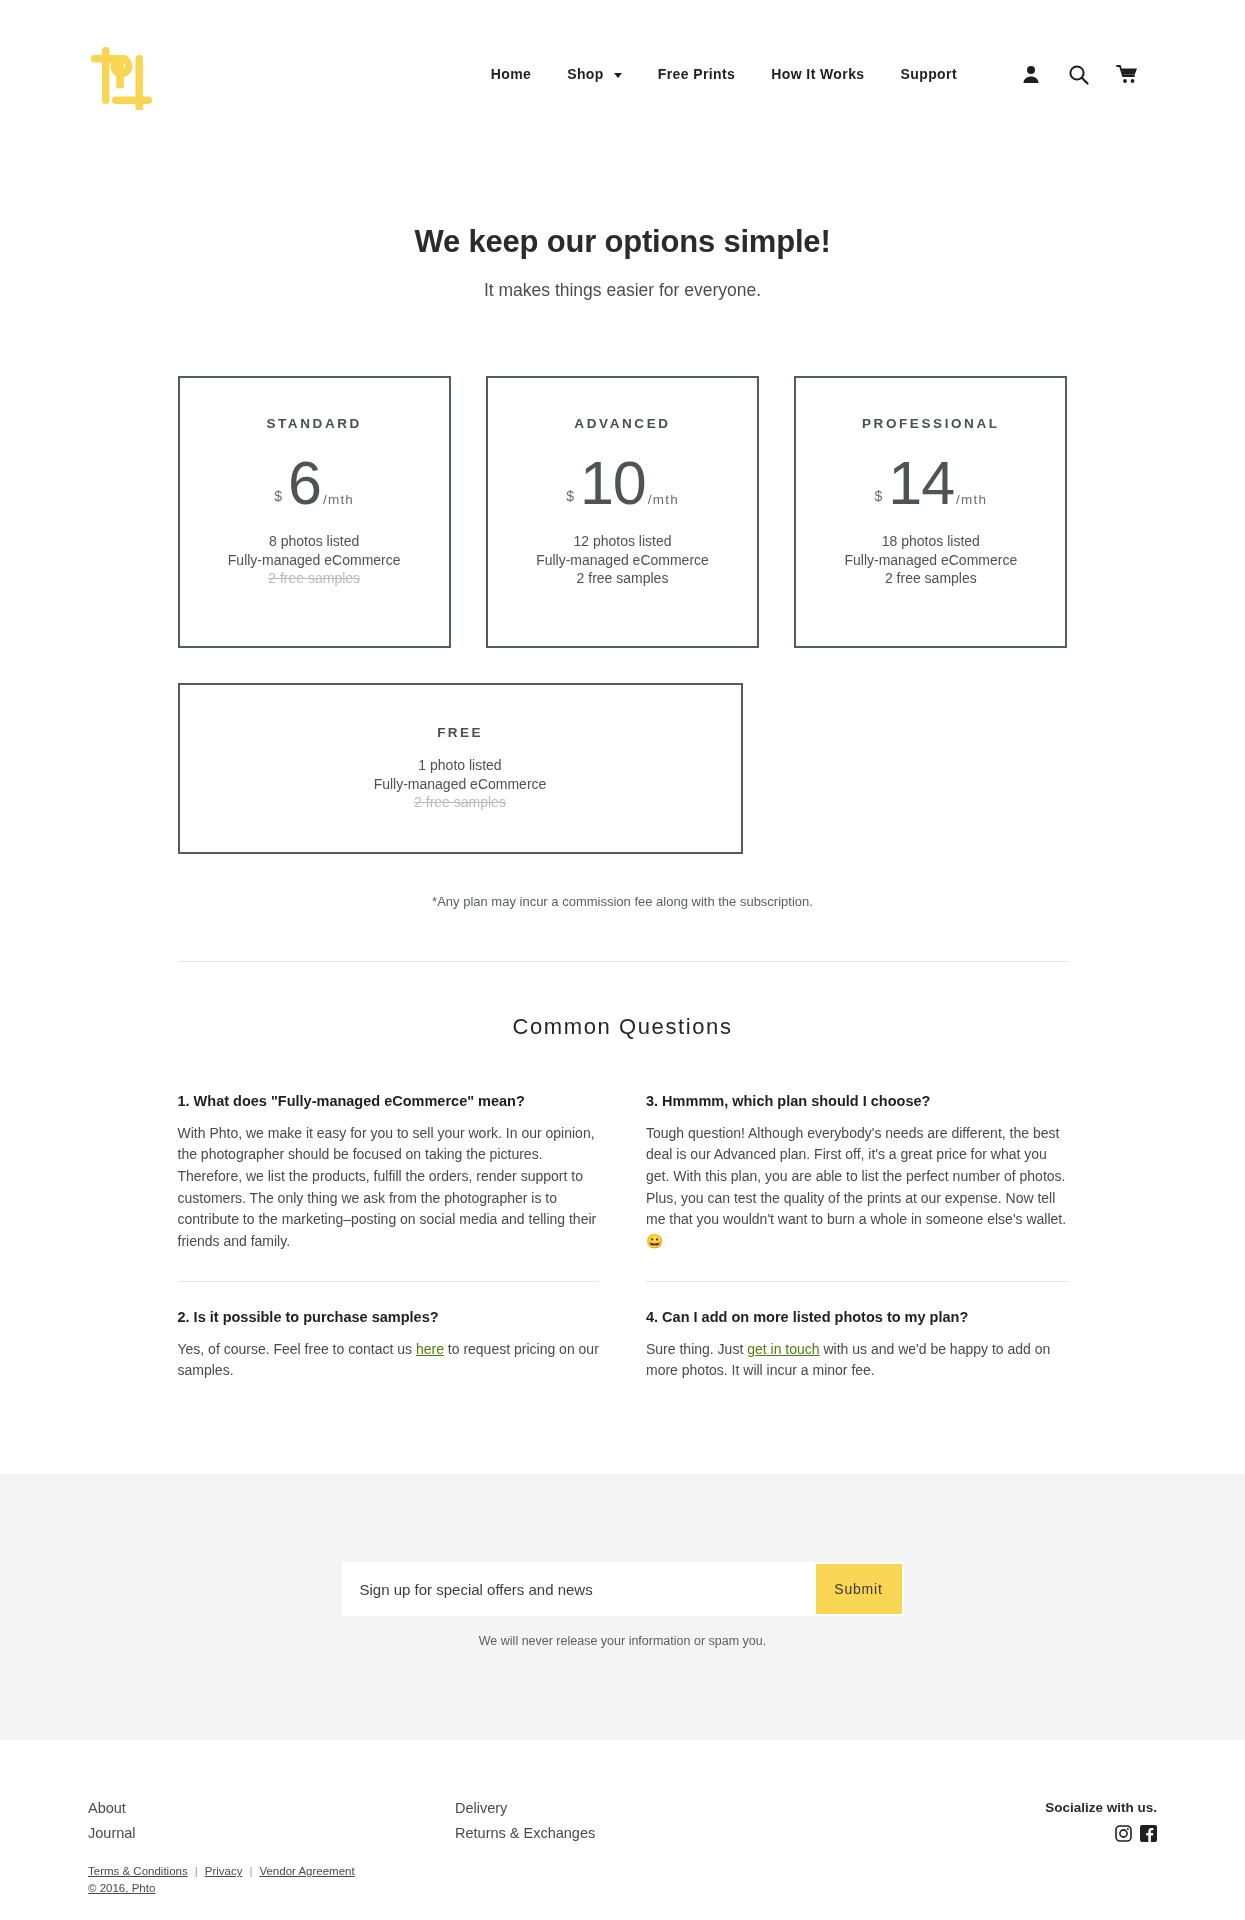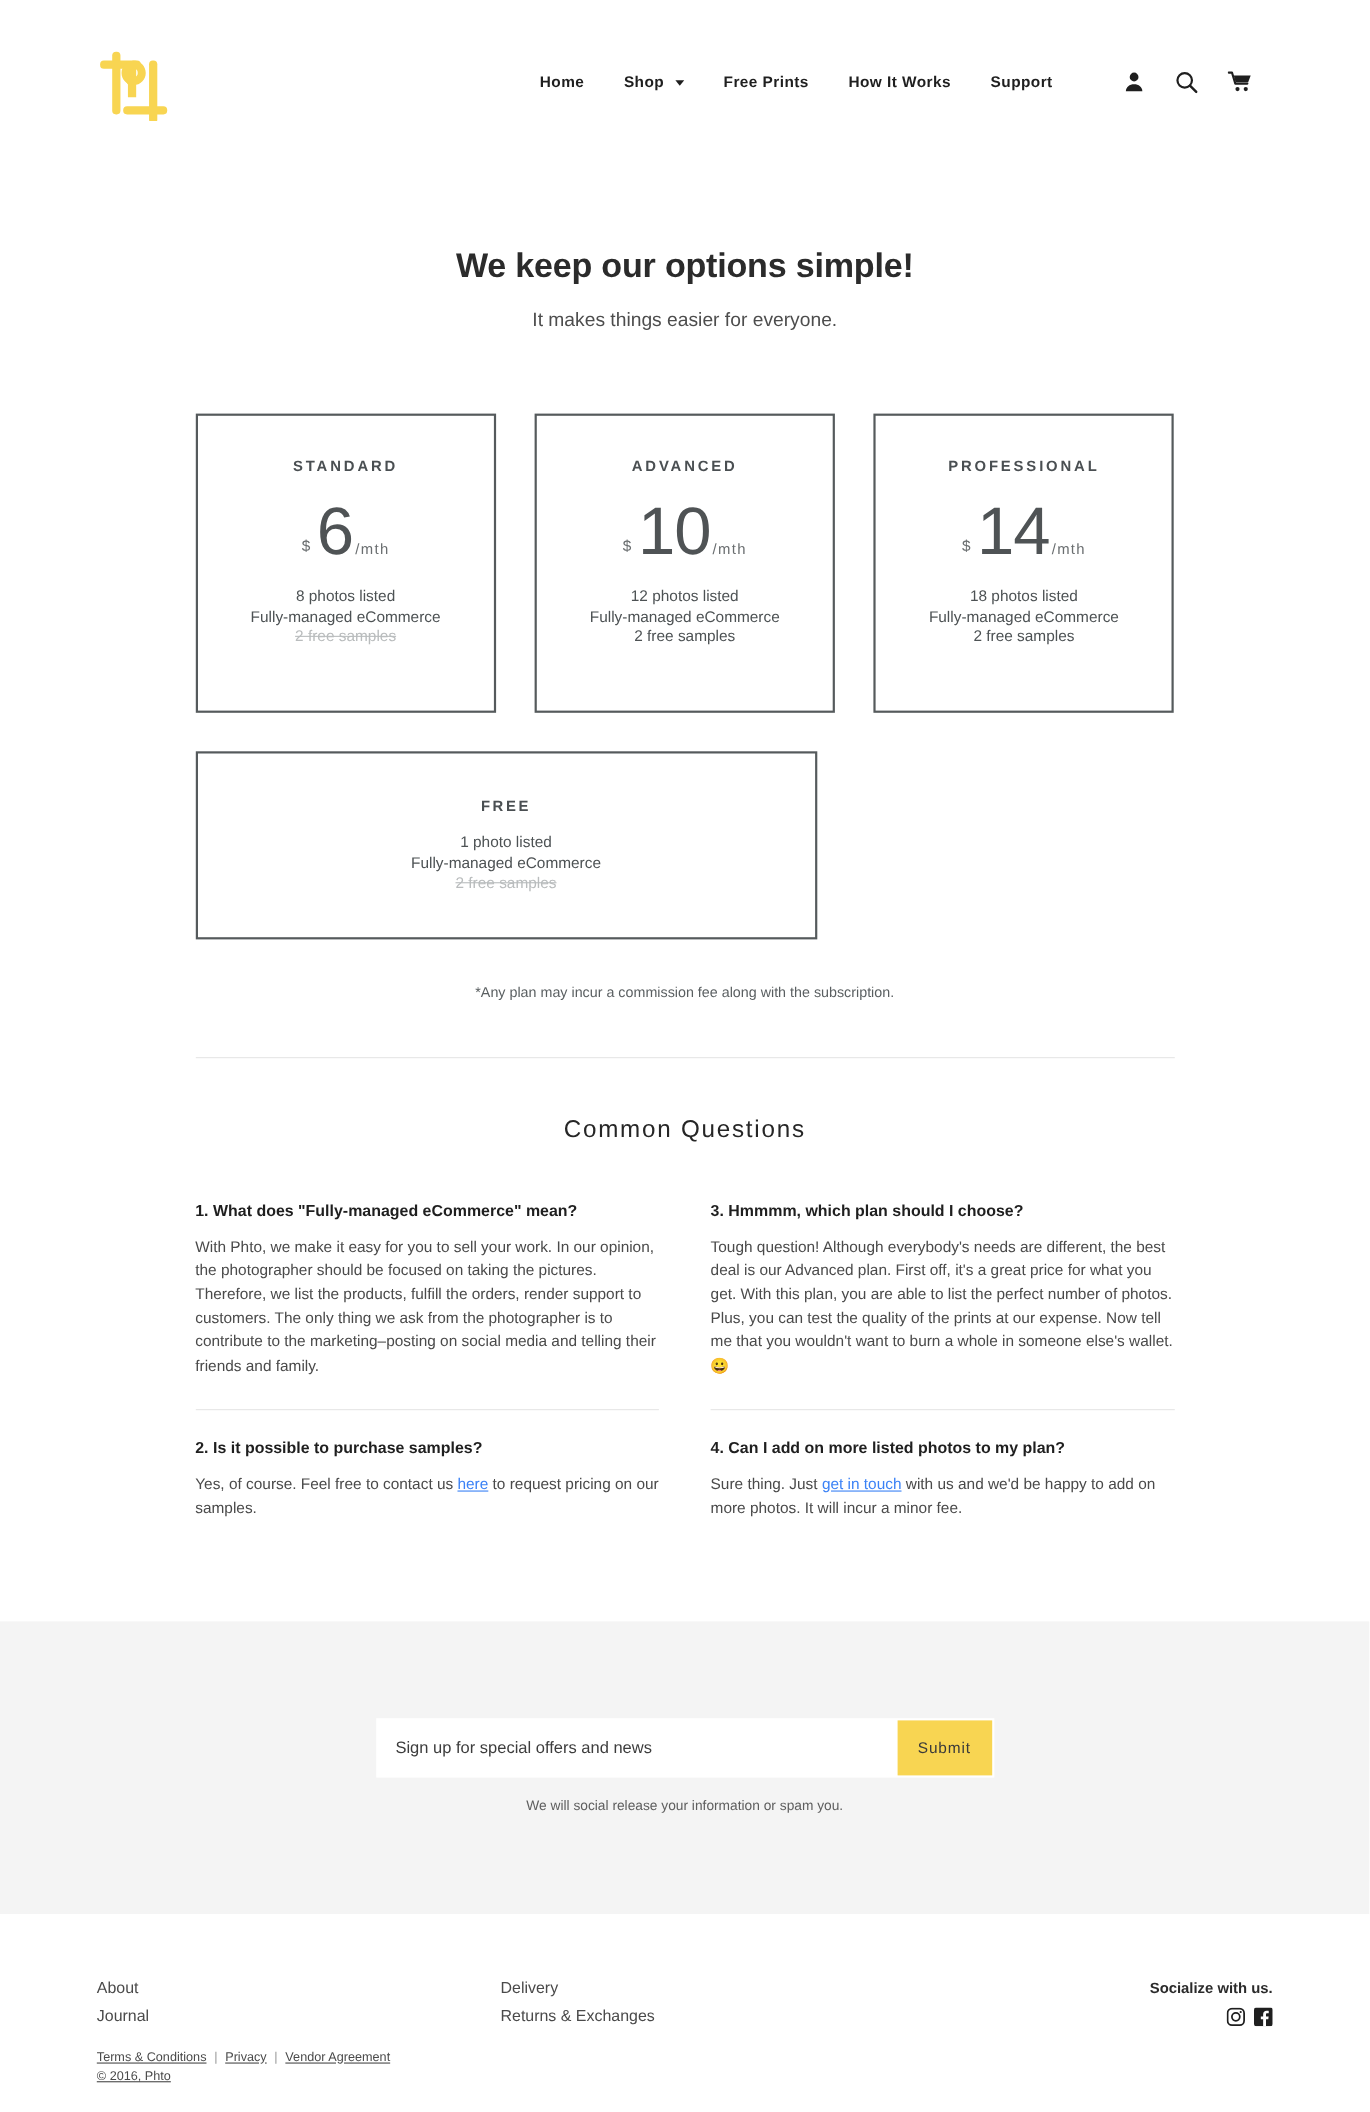--- a/index.html
+++ b/index.html
@@ -231,21 +231,21 @@
     margin: 0 0 12px 0;
     line-height: 1.3;
   }
   .faq-a {
     font-size: 14px;
     line-height: 1.55;
     color: #4a4a4a;
     margin: 0;
   }
   .faq-a a, .inline-link {
-    color: #3b82f6;
+    color: #4d7c0f;
     text-decoration: underline;
     cursor: pointer;
   }
   .faq-rule {
     border: 0;
     border-top: 1px solid #e6e6e6;
     margin: 28px 0 26px 0;
   }
 
   
@@ -488,21 +488,21 @@
     </div>
 
   </div>
 </section>
 
 <section class="newsletter">
   <div class="signup-row">
     <input class="signup-input" type="text" placeholder="Sign up for special offers and news" style="">
     <button class="signup-submit">Submit</button>
   </div>
-  <p class="signup-note">We will social release your information or spam you.</p>
+  <p class="signup-note">We will never release your information or spam you.</p>
 </section>
 
 <footer class="site-footer">
 
   <div class="footer-col col-1">
     <a class="footer-link">About</a>
     <a class="footer-link">Journal</a>
     <div class="legal-row">
       <a>Terms &amp; Conditions</a><span class="legal-sep">|</span><a>Privacy</a><span class="legal-sep">|</span><a>Vendor Agreement</a>
       <div>© 2016, Phto</div>

